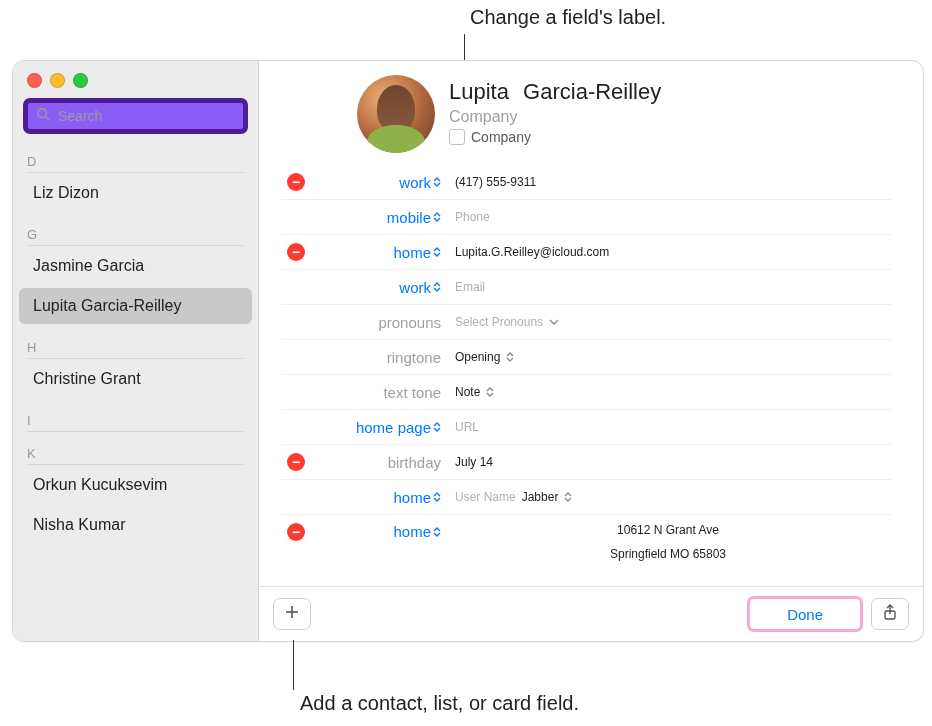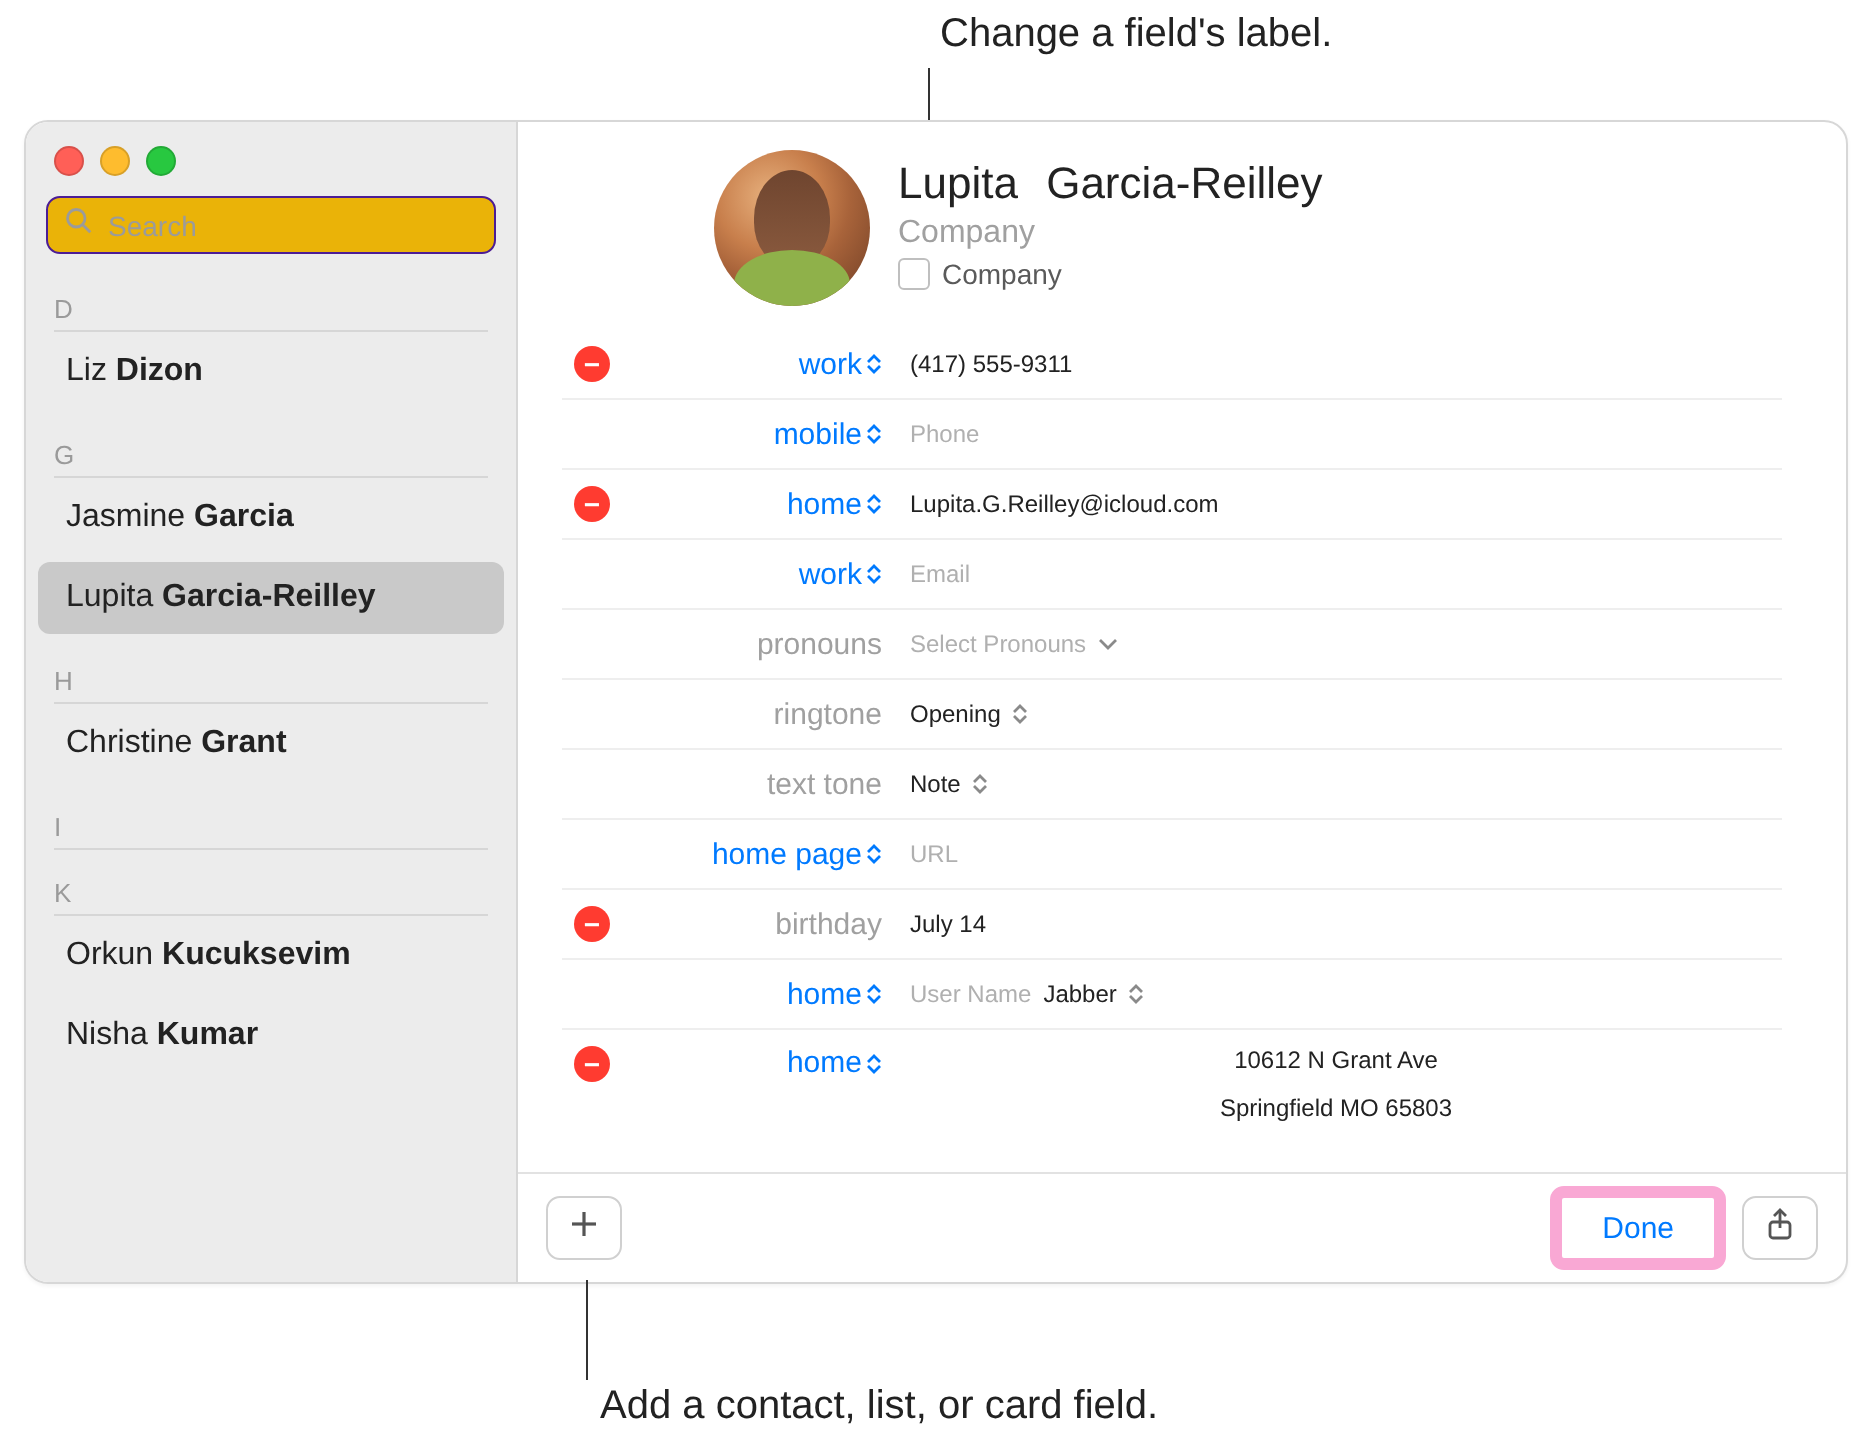--- a/index.html
+++ b/index.html
@@ -49,22 +49,22 @@
   .tl.red { background: #ff5f57; }
   .tl.yellow { background: #febc2e; }
   .tl.green { background: #28c840; }
   .search-wrap {
     padding: 2px 10px 6px 10px;
   }
   .search {
     display: flex;
     align-items: center;
     gap: 6px;
-    background: #eab308;
-    border: 1px solid #4c1d95;
+    background: #8b5cf6;
+    border: 5px solid #4c1d95;
     border-radius: 7px;
     padding: 4px 8px;
   }
   .search svg { width:14px; height:14px; }
   .search input {
     border: none;
     outline: none;
     font-size: 14px;
     flex: 1;
     background: transparent;
@@ -87,21 +87,21 @@
     padding: 9px 14px 9px 14px;
     font-size: 16px;
     color: #222;
     border-radius: 6px;
     margin: 2px 6px;
   }
   .contact-item.selected {
     background: #c9c9c9;
   }
   .contact-item .first { font-weight: 400; }
-  .contact-item .last { font-weight: 700; }
+  .contact-item .last { font-weight: 400; }
   
   .detail {
     flex: 1;
     display: flex;
     flex-direction: column;
   }
   .card-scroll {
     flex: 1;
     overflow: hidden;
     padding: 14px 32px 0 22px;
@@ -248,23 +248,23 @@
     border-radius: 7px;
     display: flex;
     align-items: center;
     justify-content: center;
     color: #555;
   }
   .add-btn svg, .share-btn svg { width: 16px; height: 16px; }
   .spacer { flex: 1; }
   .done-btn {
     height: 30px;
-    padding: 0 20px;
+    padding: 0 37px;
     background: #fff;
-    border: 6px solid #f9a8d4;
+    border: 3px solid #f9a8d4;
     border-radius: 7px;
     color: #007aff;
     font-size: 15px;
     display: flex;
     align-items: center;
   }
   
   .callout {
     position: absolute;
     font-size: 20px;

